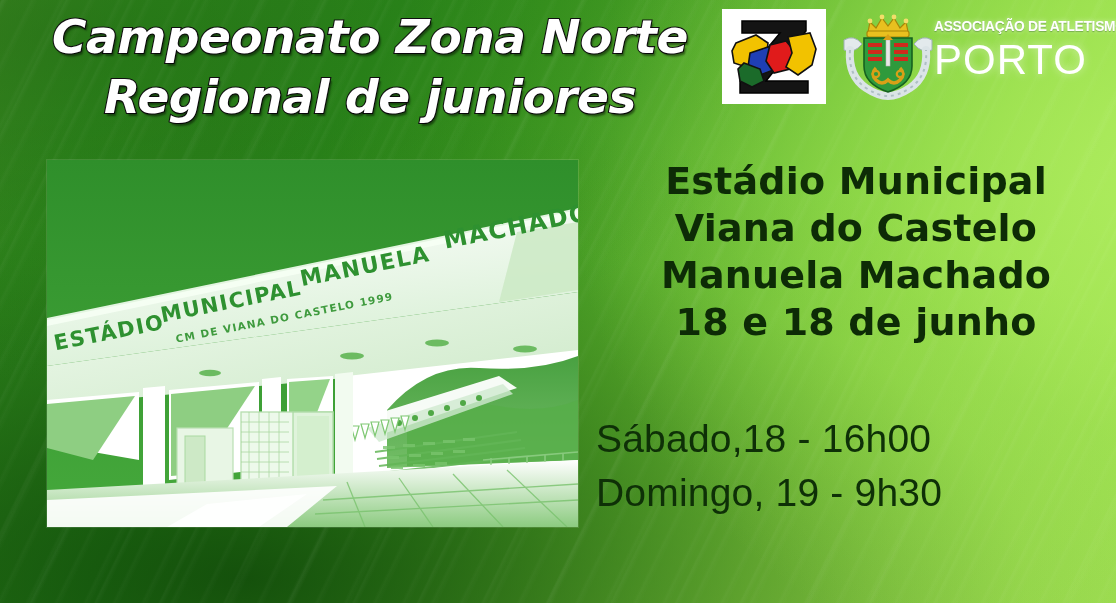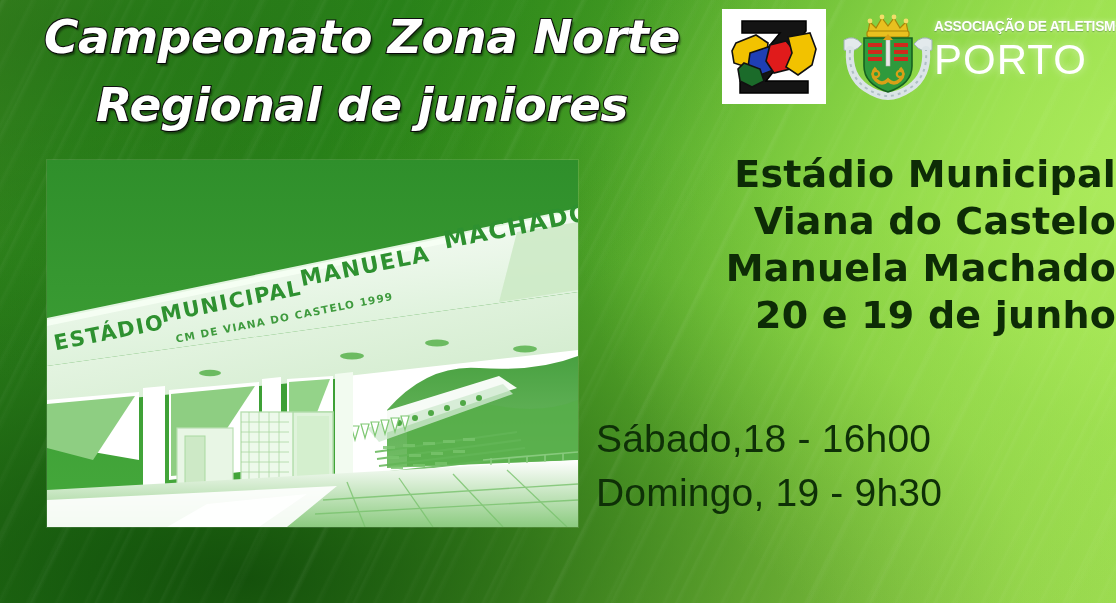--- a/index.html
+++ b/index.html
@@ -65,42 +65,42 @@
   .bg-bright-right {
     position: absolute;
     inset: 0;
     background:
       radial-gradient(85% 140% at 104% 30%, rgba(176,238,96,0.85) 0%, rgba(160,228,84,0.45) 30%, rgba(0,0,0,0) 62%);
   }
 
   
   .title-block {
     position: absolute;
-    left: 4px;
+    left: 12px;
     top: 8px;
     width: 716px;
     text-align: center;
     z-index: 6;
   }
   .title-line {
     font-family: "DejaVu Sans", sans-serif;
     font-style: italic;
     font-weight: bold;
     font-size: 47px;
     letter-spacing: -0.5px;
     line-height: 58px;
     color: #ffffff;
     white-space: nowrap;
     -webkit-text-stroke: 2.2px #111111;
     paint-order: stroke fill;
     text-shadow:
       2px 3px 2px rgba(0,0,0,0.45);
   }
   .title-line.l2 {
-    margin-top: 10px;
+    margin-top: 2px;
   }
 
   
   .logo-zone {
     position: absolute;
     left: 722px;
     top: 9px;
     width: 104px;
     height: 95px;
     background: #ffffff;
@@ -164,23 +164,23 @@
     z-index: 5;
     box-shadow: 0 0 0 1px rgba(255,255,255,0.12);
     background: #2c8a28;
   }
   .photo svg { display: block; }
 
   
   .venue-block {
     position: absolute;
     left: 596px;
-    top: 151px;
+    top: 158px;
     width: 520px;
-    text-align: right;
+    text-align: center;
     z-index: 6;
   }
   .venue-line {
     font-family: "DejaVu Sans", sans-serif;
     font-weight: bold;
     font-size: 38px;
     line-height: 47px;
     color: #0d2b06;
     white-space: nowrap;
     letter-spacing: 0.2px;
@@ -438,21 +438,21 @@
 
         <path d="M160 344 L260 334 L212 367 L120 367 Z" fill="#ffffff" opacity="0.85"></path>
       </g>
     </svg>
   </div>
 
   <div class="venue-block">
     <div class="venue-line">Estádio Municipal</div>
     <div class="venue-line">Viana do Castelo</div>
     <div class="venue-line">Manuela Machado</div>
-    <div class="venue-line">20 e 19 de junho</div>
+    <div class="venue-line">18 e 18 de junho</div>
   </div>
 
   <div class="schedule-block">
     <div class="schedule-line">Sábado,18 - 16h00</div>
     <div class="schedule-line">Domingo, 19 - 9h30</div>
   </div>
 
 </div>
 
 </body></html>

